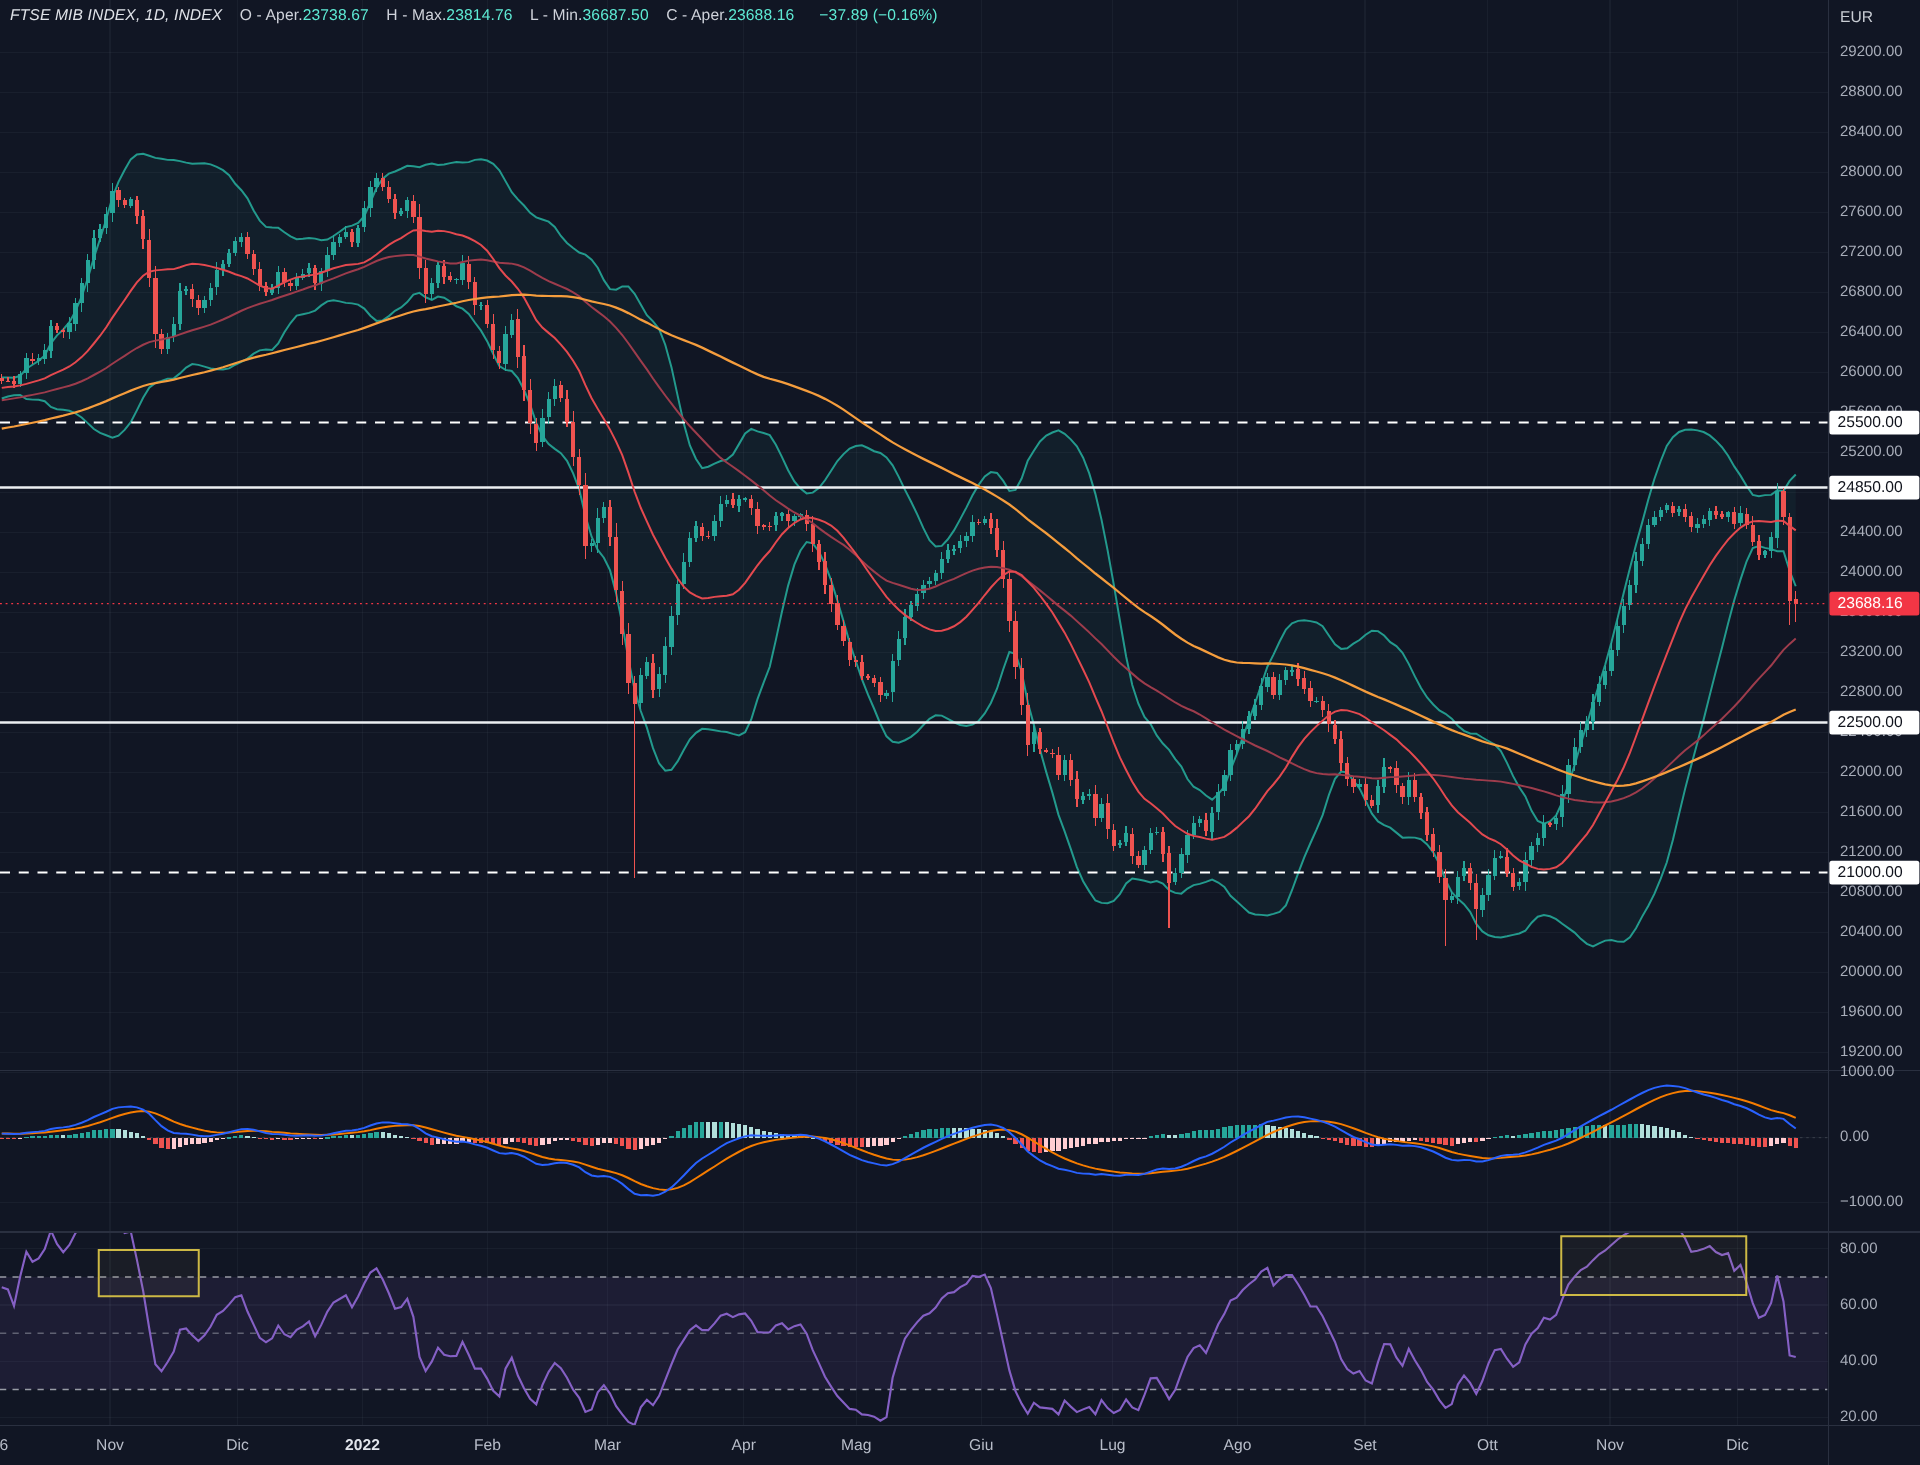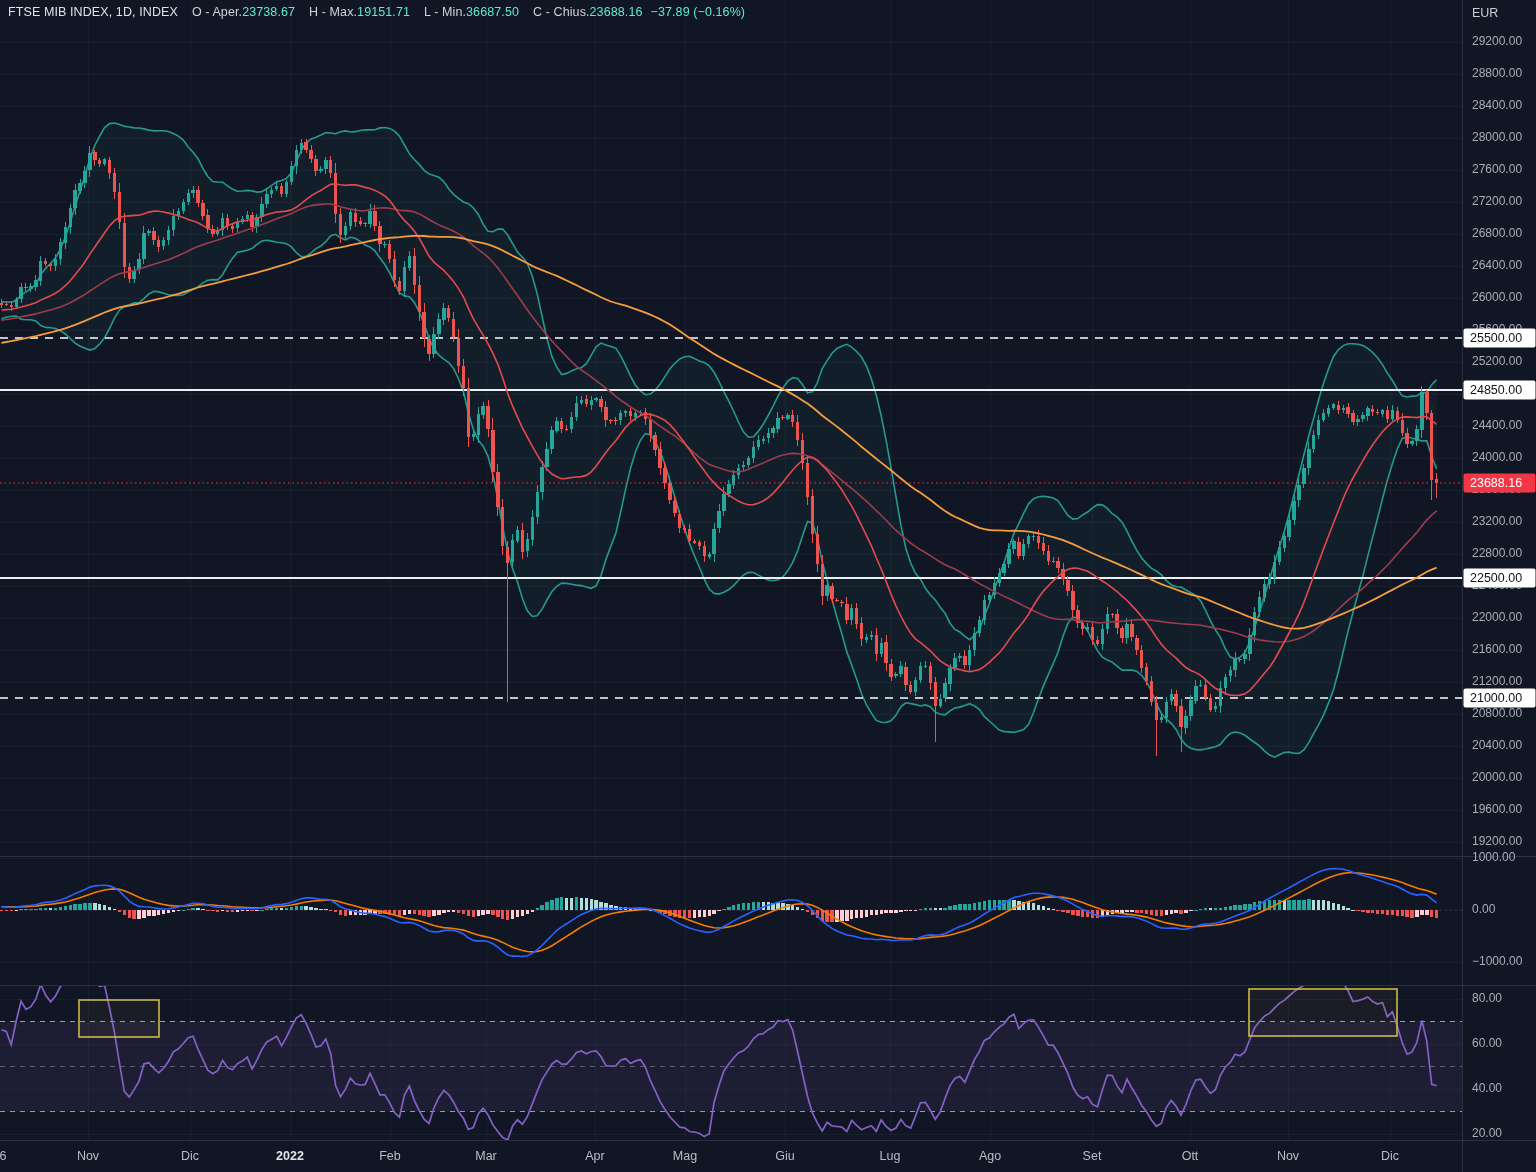--- a/index.html
+++ b/index.html
@@ -3,22 +3,22 @@
 <meta charset="utf-8">
 <style>
   html,body{margin:0;padding:0;background:#111624;}
   .root{position:relative;width:1536px;height:1172px;overflow:hidden;
         font-family:"Liberation Sans","DejaVu Sans",sans-serif;background:#111624;}
   svg{position:absolute;left:0;top:0;}
   .legend{position:absolute;left:8px;top:5px;z-index:5;font-size:12.5px;color:#d5d8e0;
           white-space:nowrap;letter-spacing:.1px;}
   .legend .lbl{margin-left:14px;color:#cfd2da;}
   .legend .val{color:#5eead4;}
-  .legend .chg{margin-left:8px;text-align:right;}
-  .legend .sym{color:#dfe2e8;}
+  .legend .chg{margin-left:20px;text-align:right;}
+  .legend .sym{color:#dfe2e8;font-style:italic;}
 </style>
 </head>
 <body>
 
 <div class="root">
   <svg id="cv" width="1536" height="1172">
       <defs>
         <clipPath id="clipMain">
           <rect x="0" y="0" width="1462" height="856"></rect>
         </clipPath>
@@ -1066,15 +1066,15 @@
         <text x="785" y="1157" fill="#b8bdc9" font-size="12.5" text-anchor="middle" dominant-baseline="middle" font-family="&quot;Liberation Sans&quot;,&quot;DejaVu Sans&quot;,sans-serif" font-weight="400">Giu</text>
         <text x="890" y="1157" fill="#b8bdc9" font-size="12.5" text-anchor="middle" dominant-baseline="middle" font-family="&quot;Liberation Sans&quot;,&quot;DejaVu Sans&quot;,sans-serif" font-weight="400">Lug</text>
         <text x="990" y="1157" fill="#b8bdc9" font-size="12.5" text-anchor="middle" dominant-baseline="middle" font-family="&quot;Liberation Sans&quot;,&quot;DejaVu Sans&quot;,sans-serif" font-weight="400">Ago</text>
         <text x="1092" y="1157" fill="#b8bdc9" font-size="12.5" text-anchor="middle" dominant-baseline="middle" font-family="&quot;Liberation Sans&quot;,&quot;DejaVu Sans&quot;,sans-serif" font-weight="400">Set</text>
         <text x="1190" y="1157" fill="#b8bdc9" font-size="12.5" text-anchor="middle" dominant-baseline="middle" font-family="&quot;Liberation Sans&quot;,&quot;DejaVu Sans&quot;,sans-serif" font-weight="400">Ott</text>
         <text x="1288" y="1157" fill="#b8bdc9" font-size="12.5" text-anchor="middle" dominant-baseline="middle" font-family="&quot;Liberation Sans&quot;,&quot;DejaVu Sans&quot;,sans-serif" font-weight="400">Nov</text>
         <text x="1390" y="1157" fill="#b8bdc9" font-size="12.5" text-anchor="middle" dominant-baseline="middle" font-family="&quot;Liberation Sans&quot;,&quot;DejaVu Sans&quot;,sans-serif" font-weight="400">Dic</text>
       </g>
     </svg>
   <div class="legend">
-    <span class="sym">FTSE MIB INDEX, 1D, INDEX</span><span class="lbl">O - Aper.</span><span class="val">23738.67</span><span class="lbl">H - Max.</span><span class="val">19151.71</span><span class="lbl">L - Min.</span><span class="val">36687.50</span><span class="lbl">C - Chius.</span><span class="val">23688.16</span><span class="val chg">−37.89 (−0.16%)</span>
+    <span class="sym">FTSE MIB INDEX, 1D, INDEX</span><span class="lbl">O - Aper.</span><span class="val">23738.67</span><span class="lbl">H - Max.</span><span class="val">23814.76</span><span class="lbl">L - Min.</span><span class="val">36687.50</span><span class="lbl">C - Aper.</span><span class="val">23688.16</span><span class="val chg">−37.89 (−0.16%)</span>
   </div>
 </div>
 
 </body></html>

